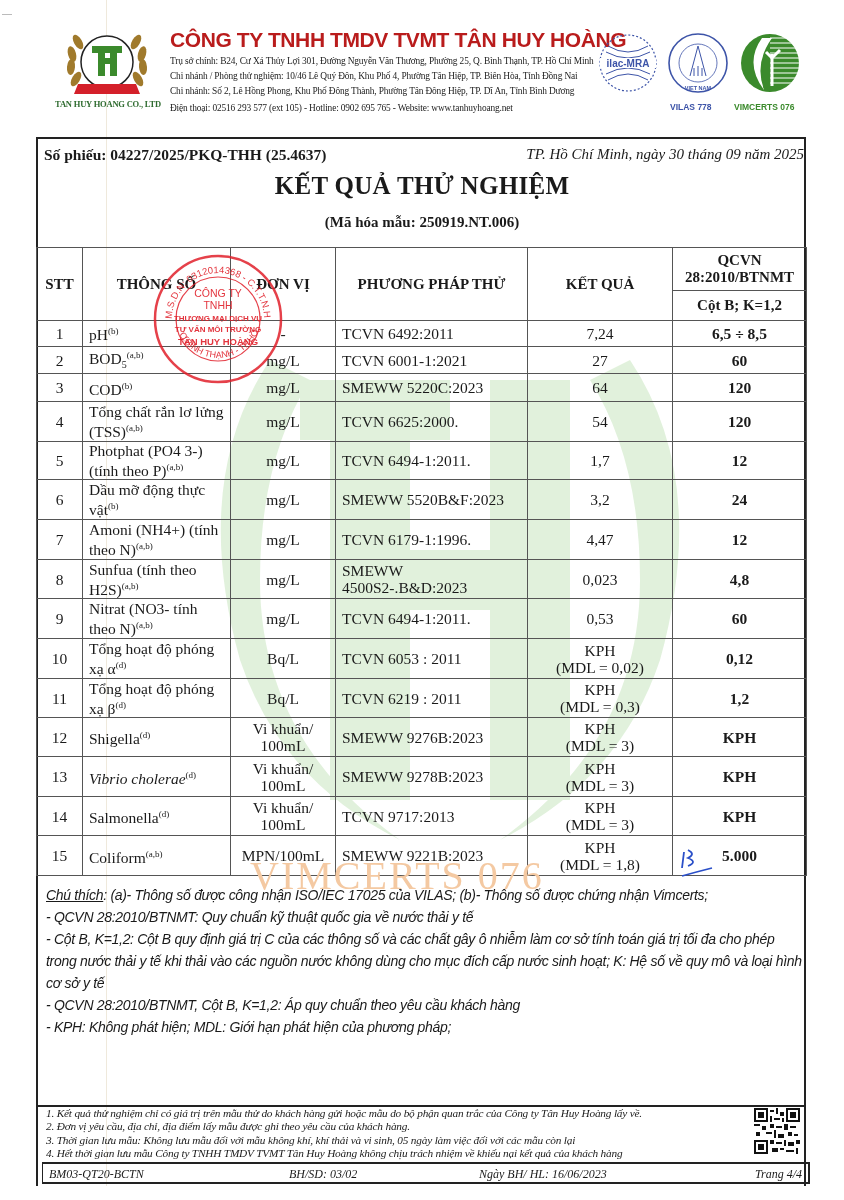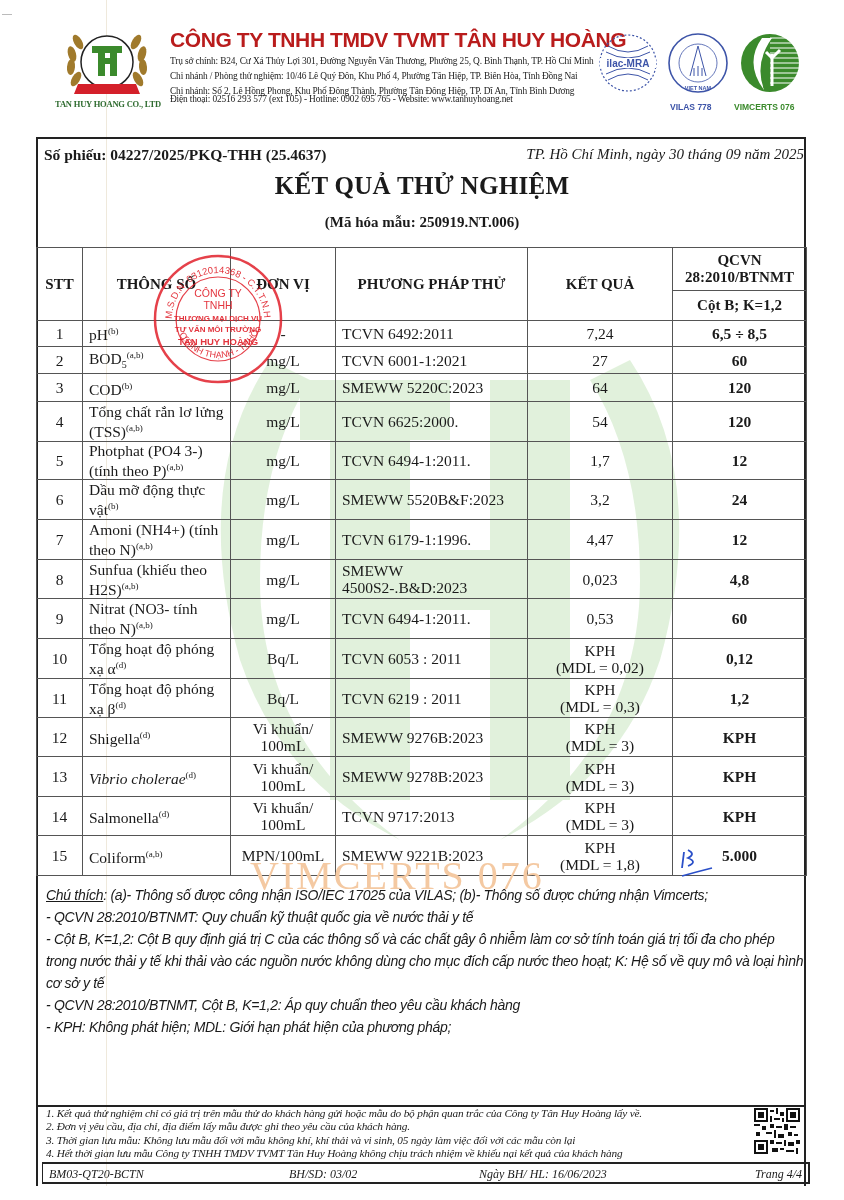--- a/index.html
+++ b/index.html
@@ -77,21 +77,21 @@
     <rect x="55" y="36" width="10" height="6" fill="#3b8a2c"></rect>
     <path d="M30 62 L88 62 L92 72 L26 72 Z" fill="#d4202a"></path>
   </svg>
   <div class="logo-caption">TAN HUY HOANG CO., LTD</div>
 </div>
 
 <div class="abs co-title">CÔNG TY TNHH TMDV TVMT TÂN HUY HOÀNG</div>
 <div class="abs co-line" style="top:56px">Trụ sở chính: B24, Cư Xá Thủy Lợi 301, Đường Nguyễn Văn Thương, Phường 25, Q. Bình Thạnh, TP. Hồ Chí Minh</div>
 <div class="abs co-line" style="top:71px">Chi nhánh / Phòng thử nghiệm: 10/46 Lê Quý Đôn, Khu Phố 4, Phường Tân Hiệp, TP. Biên Hòa, Tỉnh Đồng Nai</div>
 <div class="abs co-line" style="top:86px">Chi nhánh: Số 2, Lê Hồng Phong, Khu Phố Đông Thành, Phường Tân Đông Hiệp, TP. Dĩ An, Tỉnh Bình Dương</div>
-<div class="abs co-line" style="top:94px">Điện thoại: 02516 293 577 (ext 105)   -   Hotline: 0902 695 765   -   Website: www.tanhuyhoang.net</div>
+<div class="abs co-line" style="top:103px">Điện thoại: 02516 293 577 (ext 105)   -   Hotline: 0902 695 765   -   Website: www.tanhuyhoang.net</div>
 
 <div class="abs cert-logos">
   <svg width="234" height="70" viewBox="0 0 234 70">
     <g>
       <circle cx="34" cy="33" r="28" fill="none" stroke="#3d54a8" stroke-width="1.2" stroke-dasharray="2 2"></circle>
       <path d="M12 22 Q34 34 56 22 M14 16 Q34 28 54 16 M12 44 Q34 32 56 44 M14 50 Q34 38 54 50" stroke="#3d54a8" fill="none" stroke-width="1"></path>
       <rect x="6" y="28" width="56" height="10" fill="#fff"></rect>
       <text x="34" y="37" text-anchor="middle" font-size="10" font-family="Liberation Sans, sans-serif" fill="#3d54a8" font-weight="bold">ilac-MRA</text>
     </g>
     <g>
@@ -217,21 +217,21 @@
     <tr style="height:40px">
       <td class="c-stt">7</td>
       <td class="c-param"><span>Amoni (NH4+) (tính theo N)</span><sup class="n">(a,b)</sup></td>
       <td class="c-unit">mg/L</td>
       <td class="c-method">TCVN 6179-1:1996.</td>
       <td class="c-result">4,47</td>
       <td class="c-limit">12</td>
     </tr>
     <tr style="height:39px">
       <td class="c-stt">8</td>
-      <td class="c-param"><span>Sunfua (khiếu theo H2S)</span><sup class="n">(a,b)</sup></td>
+      <td class="c-param"><span>Sunfua (tính theo H2S)</span><sup class="n">(a,b)</sup></td>
       <td class="c-unit">mg/L</td>
       <td class="c-method">SMEWW 4500S2-.B&amp;D:2023</td>
       <td class="c-result">0,023</td>
       <td class="c-limit">4,8</td>
     </tr>
     <tr style="height:40px">
       <td class="c-stt">9</td>
       <td class="c-param"><span>Nitrat (NO3- tính theo N)</span><sup class="n">(a,b)</sup></td>
       <td class="c-unit">mg/L</td>
       <td class="c-method">TCVN 6494-1:2011.</td>
@@ -325,21 +325,21 @@
   <text x="66" y="92" text-anchor="middle" font-size="9.5" font-weight="bold" fill="#e0202a" font-family="Liberation Sans, sans-serif" opacity="0.9">TÂN HUY HOÀNG</text>
 </svg>
 
 <svg class="sig" viewBox="0 0 40 36">
   <path d="M8 6 L6 22 M12 4 Q20 8 12 12 Q22 16 12 20 M6 30 Q20 26 36 22" stroke="#2a4fc8" stroke-width="1.8" fill="none"></path>
 </svg>
 
 <div class="abs notes">
   <div><span class="u">Chú thích</span><span>: (a)- Thông số được công nhận ISO/IEC 17025 của VILAS; (b)- Thông số được chứng nhận Vimcerts;</span></div>
   <div>- QCVN 28:2010/BTNMT: Quy chuẩn kỹ thuật quốc gia về nước thải y tế</div>
-  <div>- Cột B, K=1,2: Cột B quy định giá trị C của các thông số  và các chất gây ô nhiễm  làm cơ sở tính toán giá trị tối đa cho phép trong nước thải y tế khi thải vào các nguồn nước không dùng cho mục đích cấp nước theo hoạt; K: Hệ số về quy mô và loại hình cơ sở y tế</div>
+  <div>- Cột B, K=1,2: Cột B quy định giá trị C của các thông số  và các chất gây ô nhiễm  làm cơ sở tính toán giá trị tối đa cho phép trong nước thải y tế khi thải vào các nguồn nước không dùng cho mục đích cấp nước sinh hoạt; K: Hệ số về quy mô và loại hình cơ sở y tế</div>
   <div>- QCVN 28:2010/BTNMT, Cột B, K=1,2: Áp quy chuẩn theo yêu cầu khách hàng</div>
   <div>- KPH: Không phát hiện; MDL: Giới hạn phát hiện của phương pháp;</div>
 </div>
 
 <div class="abs notes-sep"></div>
 
 <div class="abs footnotes">
   <div>1.  Kết quả thử nghiệm chỉ có giá trị trên mẫu thử do khách hàng gửi hoặc mẫu do bộ phận quan trắc của Công ty Tân Huy Hoàng lấy về.</div>
   <div>2.  Đơn vị yêu cầu, địa chỉ, địa điểm lấy mẫu được ghi theo yêu cầu của khách hàng.</div>
   <div>3.  Thời gian lưu mẫu: Không lưu mẫu đối với mẫu không khí, khí thải và vi sinh, 05 ngày làm việc đối với các mẫu còn lại</div>

